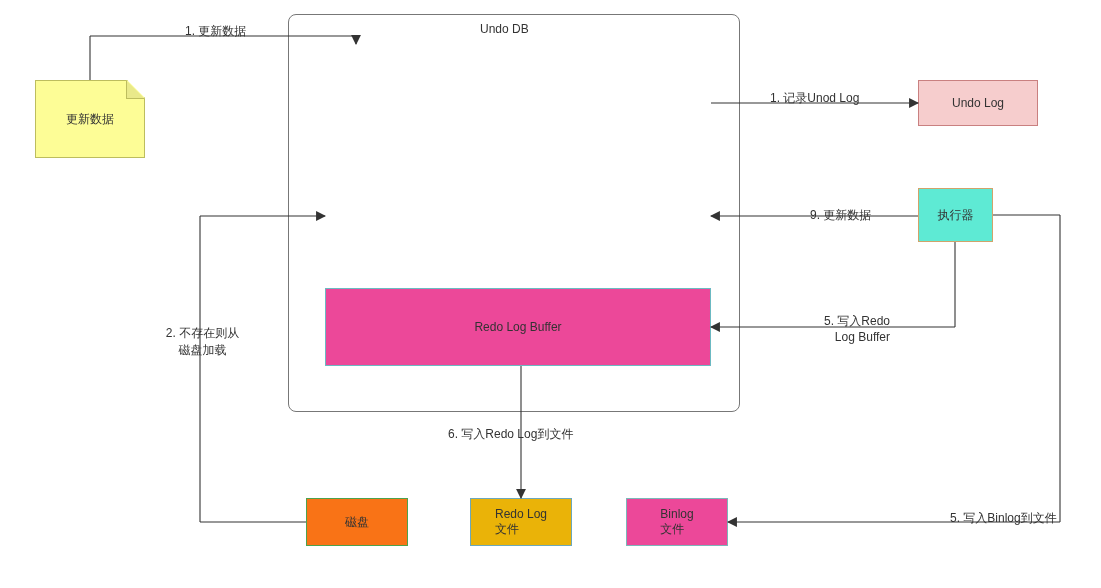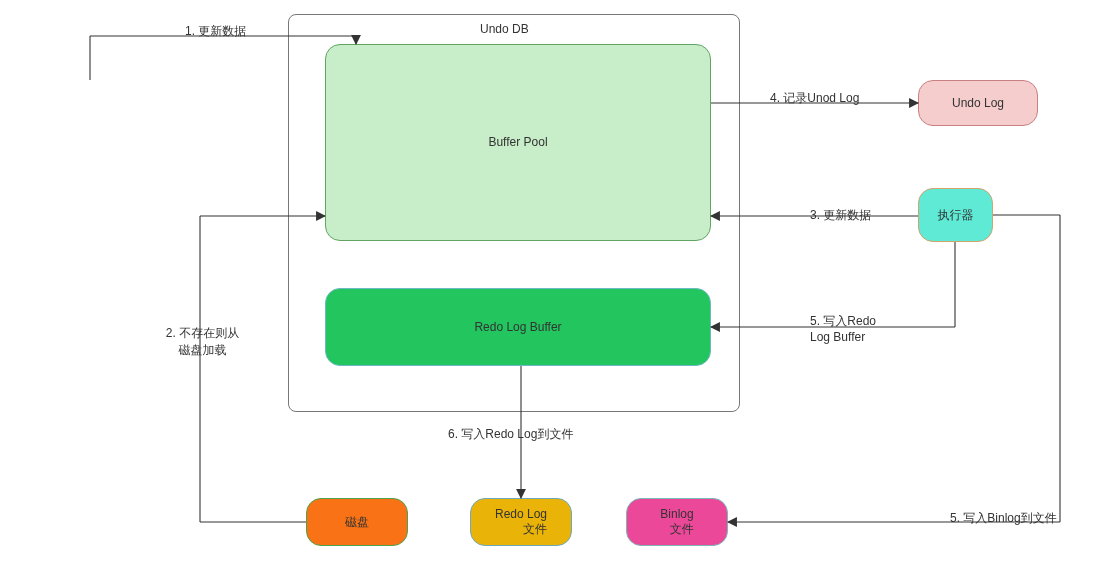--- a/index.html
+++ b/index.html
@@ -1,41 +1,44 @@
 <!DOCTYPE html>
 <html><head>
 <meta charset="utf-8">
 <style>
   html,body{margin:0;padding:0;width:1101px;height:588px;background:#fff;font-family:"Helvetica Neue",Arial,sans-serif;font-size:12px;color:#333}
   .stage{position:relative;width:1101px;height:588px}
-  .box{position:absolute;box-sizing:border-box;display:flex;align-items:center;justify-content:center;text-align:right;border:1px solid;border-radius:15px;line-height:1.25;padding:13px 6px}
+  .box{position:absolute;box-sizing:border-box;display:flex;align-items:center;justify-content:center;text-align:left;border:1px solid;border-radius:0;line-height:1.25;padding:13px 6px}
   .container{position:absolute;box-sizing:border-box;border:1px solid #777;border-radius:8px}
   .label{position:absolute;white-space:nowrap;text-align:left}
   .label.wrap{white-space:normal}
   svg{position:absolute;left:0;top:0;width:1101px;height:588px;overflow:visible;pointer-events:none}
   line{stroke:#333;stroke-width:1.1}
   .note{position:absolute;box-sizing:border-box}
   .note .body{position:absolute;inset:0;background:#fdfd96;border:1px solid #bdbd5e}
   .note .corner{position:absolute;top:0;right:0;width:18px;height:18px;background:#e9e98a;border-left:1px solid #bdbd5e;border-bottom:1px solid #bdbd5e}
   .note .mask{position:absolute;top:-1px;right:-1px;width:18px;height:18px;background:#fff}
   .note .text{position:absolute;inset:0;display:flex;align-items:center;justify-content:center}
 </style>
 </head>
 <body>
 <div class="stage">
 
 <div class="container" style="left:288px;top:14px;width:452px;height:398px"></div>
 <div class="label" style="left:480px;top:22px">Undo DB</div>
 
-
-<div class="box" style="left:325px;top:44px;width:386px;height:197px;background:#c8eec9;border-color:#5fa463">
-  <span>Buffer Pool</span>
+<div class="note" style="left:35px;top:80px;width:110px;height:78px">
+  <div class="mask"></div>
+  <div class="body" style="clip-path:polygon(0 0, calc(100% - 18px) 0, 100% 18px, 100% 100%, 0 100%)"></div>
+  <div class="corner" style="clip-path:polygon(0 0,100% 100%,0 100%)"></div>
+  <div class="text">更新数据</div>
 </div>
 
-<div class="box" style="left:325px;top:288px;width:386px;height:78px;background:#22c55e;border-color:#6bb9c2">
+
+<div class="box" style="left:325px;top:288px;width:386px;height:78px;background:#ec4899;border-color:#6bb9c2">
   <span>Redo Log Buffer</span>
 </div>
 
 <div class="box" style="left:918px;top:80px;width:120px;height:46px;background:#f6cdcd;border-color:#c98080">
   <span>Undo Log</span>
 </div>
 
 <div class="box" style="left:918px;top:188px;width:75px;height:54px;background:#5eead4;border-color:#d0a46a">
   <span>执行器</span>
 </div>
@@ -50,23 +53,23 @@
 </div>
 
 <div class="box" style="left:626px;top:498px;width:102px;height:48px;background:#ec4899;border-color:#7bb6b9;white-space:pre-line">
   <span>Binlog
 文件</span>
 </div>
 
 <div class="label" style="left:185px;top:23px">1. 更新数据</div>
 <div class="label wrap" style="left:155px;top:325px;width:95px;text-align:center;white-space:pre-line">2. 不存在则从
 磁盘加载</div>
-<div class="label" style="left:770px;top:90px">4. 记录Unod Log</div>
-<div class="label" style="left:810px;top:207px">3. 更新数据</div>
-<div class="label wrap" style="left:810px;top:313px;width:80px;text-align:left;white-space:pre-line">5. 写入Redo
+<div class="label" style="left:770px;top:90px">1. 记录Unod Log</div>
+<div class="label" style="left:810px;top:207px">9. 更新数据</div>
+<div class="label wrap" style="left:810px;top:313px;width:80px;text-align:right;white-space:pre-line">5. 写入Redo
 Log Buffer</div>
 <div class="label" style="left:448px;top:426px">6. 写入Redo Log到文件</div>
 <div class="label" style="left:950px;top:510px">5. 写入Binlog到文件</div>
 
 <svg>
   <defs>
     <marker id="ah" viewBox="0 0 10 10" refX="9" refY="5" markerWidth="9" markerHeight="9" orient="auto-start-reverse">
       <path d="M0,0 L10,5 L0,10 z" fill="#333"></path>
     </marker>
   </defs>

